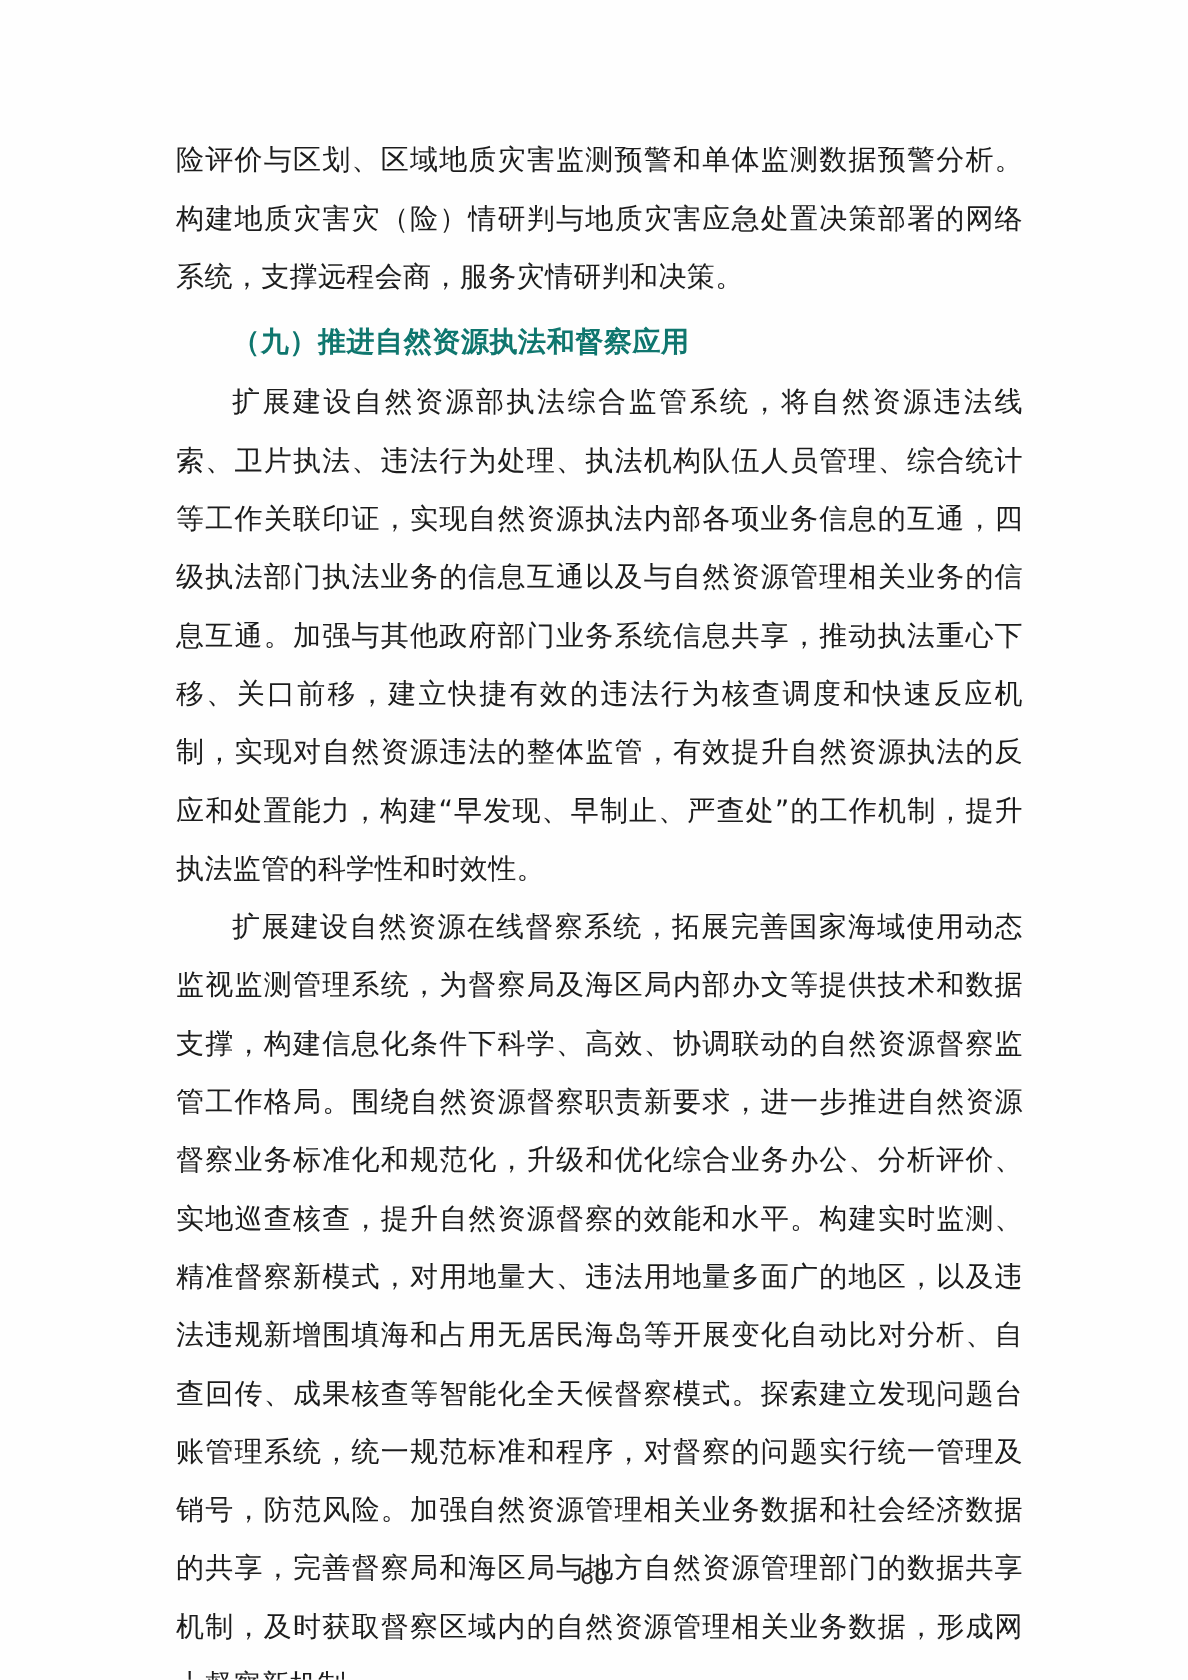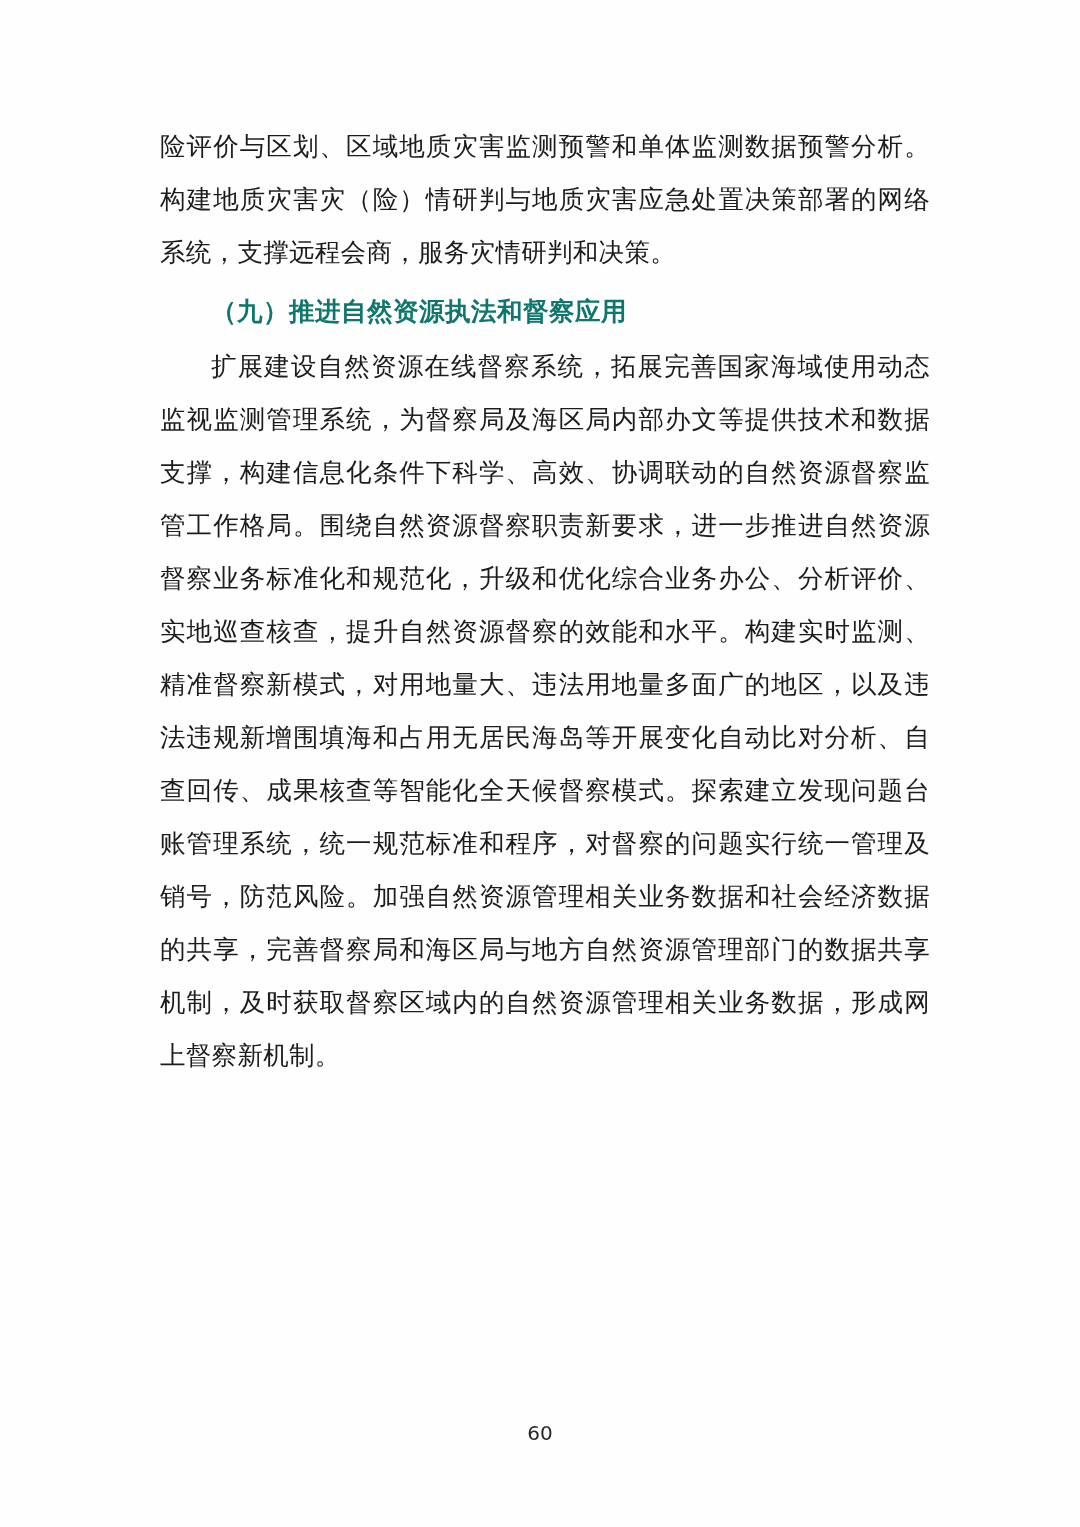--- a/index.html
+++ b/index.html
@@ -61,19 +61,20 @@
 </head>
 <body>
 
 <div class="page">
   <div class="doc-body">
 
     <p class="para">险评价与区划、区域地质灾害监测预警和单体监测数据预警分析。构建地质灾害灾（险）情研判与地质灾害应急处置决策部署的网络系统，支撑远程会商，服务灾情研判和决策。</p>
 
     <h2 class="section-heading">（九）推进自然资源执法和督察应用</h2>
 
+    <p class="para indent">扩展建设自然资源部执法综合监管系统，将自然资源违法线索、卫片执法、违法行为处理、执法机构队伍人员管理、综合统计等工作关联印证，实现自然资源执法内部各项业务信息的互通，四级执法部门执法业务的信息互通以及与自然资源管理相关业务的信息互通。加强与其他政府部门业务系统信息共享，推动执法重心下移、关口前移，建立快捷有效的违法行为核查调度和快速反应机制，实现对自然资源违法的整体监管，有效提升自然资源执法的反应和处置能力，构建“早发现、早制止、严查处”的工作机制，提升执法监管的科学性和时效性。</p>
 
     <p class="para indent">扩展建设自然资源在线督察系统，拓展完善国家海域使用动态监视监测管理系统，为督察局及海区局内部办文等提供技术和数据支撑，构建信息化条件下科学、高效、协调联动的自然资源督察监管工作格局。围绕自然资源督察职责新要求，进一步推进自然资源督察业务标准化和规范化，升级和优化综合业务办公、分析评价、实地巡查核查，提升自然资源督察的效能和水平。构建实时监测、精准督察新模式，对用地量大、违法用地量多面广的地区，以及违法违规新增围填海和占用无居民海岛等开展变化自动比对分析、自查回传、成果核查等智能化全天候督察模式。探索建立发现问题台账管理系统，统一规范标准和程序，对督察的问题实行统一管理及销号，防范风险。加强自然资源管理相关业务数据和社会经济数据的共享，完善督察局和海区局与地方自然资源管理部门的数据共享机制，及时获取督察区域内的自然资源管理相关业务数据，形成网上督察新机制。</p>
 
   </div>
 
   <div class="page-number">60</div>
 </div>
 
 </body></html>

